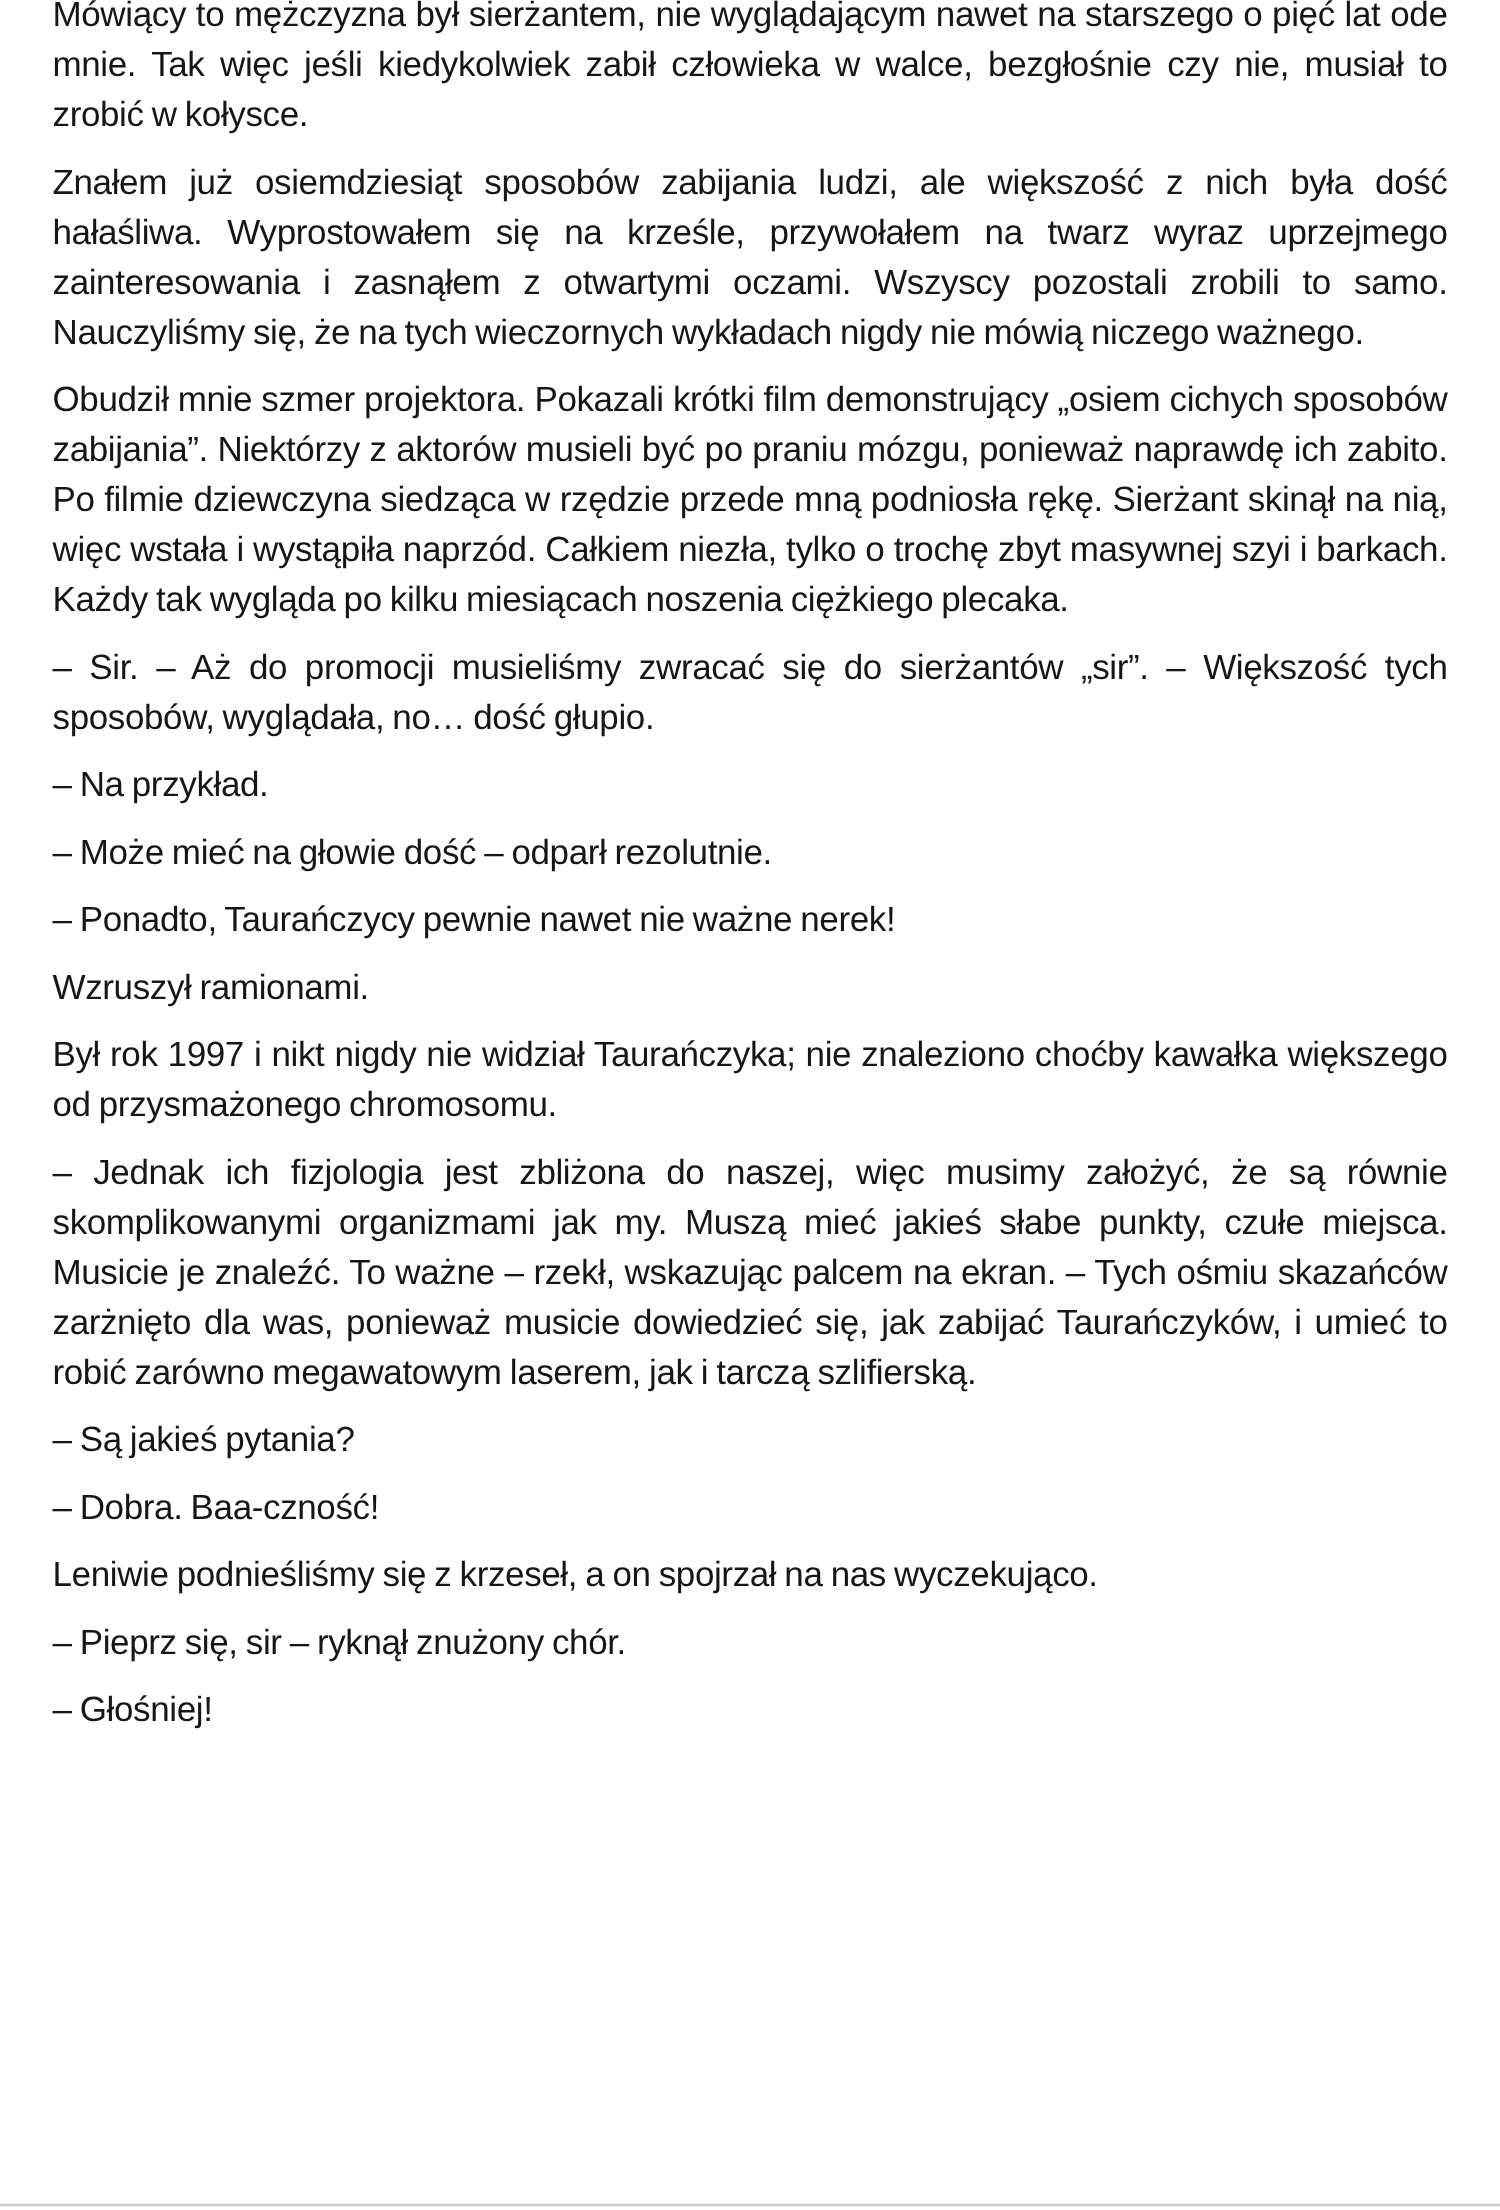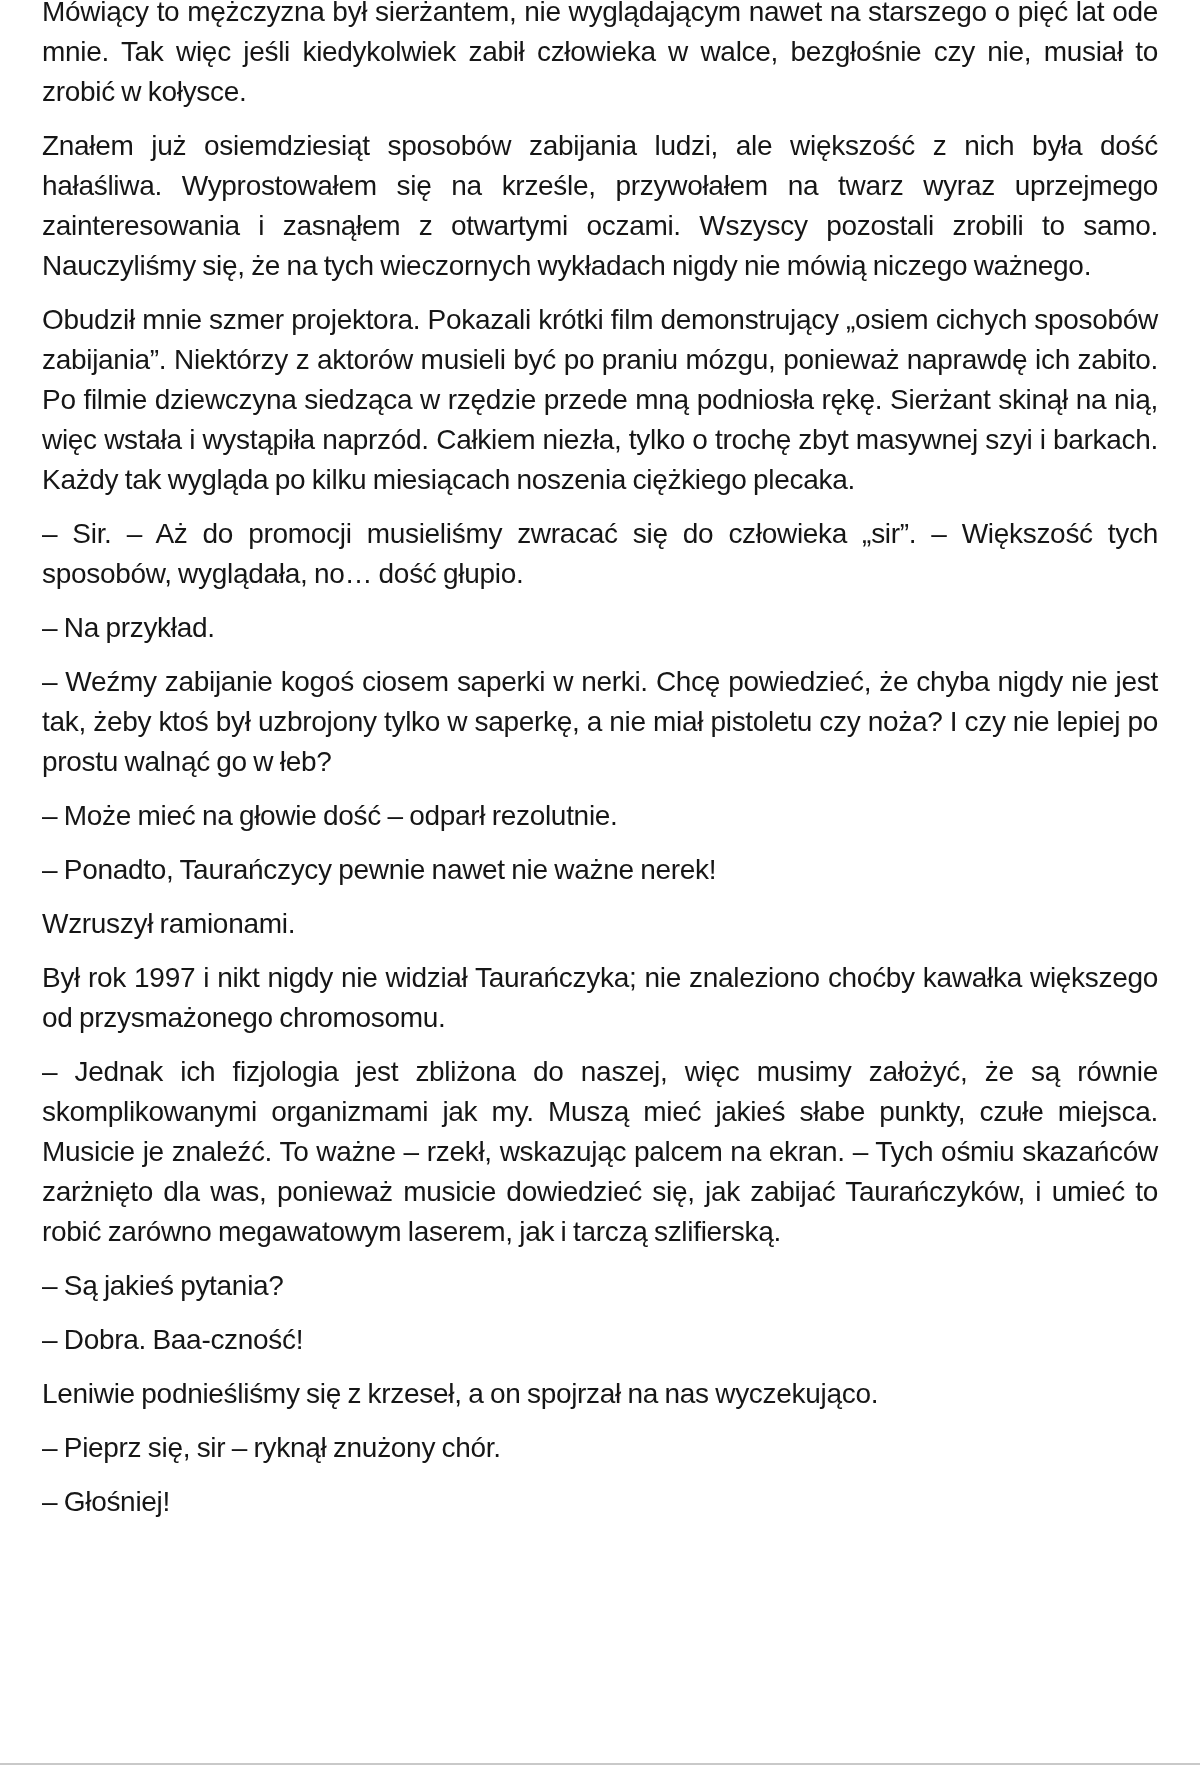--- a/index.html
+++ b/index.html
@@ -48,23 +48,22 @@
     border-top: 2px solid #c9c9c9;
   }
 </style>
 </head>
 <body>
 
 <main class="reader-page">
   <p>Mówiący to mężczyzna był sierżantem, nie wyglądającym nawet na starszego o pięć lat ode mnie. Tak więc jeśli kiedykolwiek zabił człowieka w walce, bezgłośnie czy nie, musiał to zrobić w kołysce.</p>
   <p>Znałem już osiemdziesiąt sposobów zabijania ludzi, ale większość z nich była dość hałaśliwa. Wyprostowałem się na krześle, przywołałem na twarz wyraz uprzejmego zainteresowania i zasnąłem z otwartymi oczami. Wszyscy pozostali zrobili to samo. Nauczyliśmy się, że na tych wieczornych wykładach nigdy nie mówią niczego ważnego.</p>
   <p>Obudził mnie szmer projektora. Pokazali krótki film demonstrujący „osiem cichych sposobów zabijania”. Niektórzy z aktorów musieli być po praniu mózgu, ponieważ naprawdę ich zabito. Po filmie dziewczyna siedząca w rzędzie przede mną podniosła rękę. Sierżant skinął na nią, więc wstała i wystąpiła naprzód. Całkiem niezła, tylko o trochę zbyt masywnej szyi i barkach. Każdy tak wygląda po kilku miesiącach noszenia ciężkiego plecaka.</p>
-  <p>– Sir. – Aż do promocji musieliśmy zwracać się do człowieka „sir”. – Większość tych sposobów, wyglądała, no… dość głupio.</p>
+  <p>– Sir. – Aż do promocji musieliśmy zwracać się do sierżantów „sir”. – Większość tych sposobów, wyglądała, no… dość głupio.</p>
   <p>– Na przykład.</p>
-  <p>– Weźmy zabijanie kogoś ciosem saperki w nerki. Chcę powiedzieć, że chyba nigdy nie jest tak, żeby ktoś był uzbrojony tylko w saperkę, a nie miał pistoletu czy noża? I czy nie lepiej po prostu walnąć go w łeb?</p>
   <p>– Może mieć na głowie dość – odparł rezolutnie.</p>
   <p>– Ponadto, Taurańczycy pewnie nawet nie ważne nerek!</p>
   <p>Wzruszył ramionami.</p>
   <p>Był rok 1997 i nikt nigdy nie widział Taurańczyka; nie znaleziono choćby kawałka większego od przysmażonego chromosomu.</p>
   <p>– Jednak ich fizjologia jest zbliżona do naszej, więc musimy założyć, że są równie skomplikowanymi organizmami jak my. Muszą mieć jakieś słabe punkty, czułe miejsca. Musicie je znaleźć. To ważne – rzekł, wskazując palcem na ekran. – Tych ośmiu skazańców zarżnięto dla was, ponieważ musicie dowiedzieć się, jak zabijać Taurańczyków, i umieć to robić zarówno megawatowym laserem, jak i tarczą szlifierską.</p>
   <p>– Są jakieś pytania?</p>
   <p>– Dobra. Baa-czność!</p>
   <p>Leniwie podnieśliśmy się z krzeseł, a on spojrzał na nas wyczekująco.</p>
   <p>– Pieprz się, sir – ryknął znużony chór.</p>
   <p>– Głośniej!</p>

